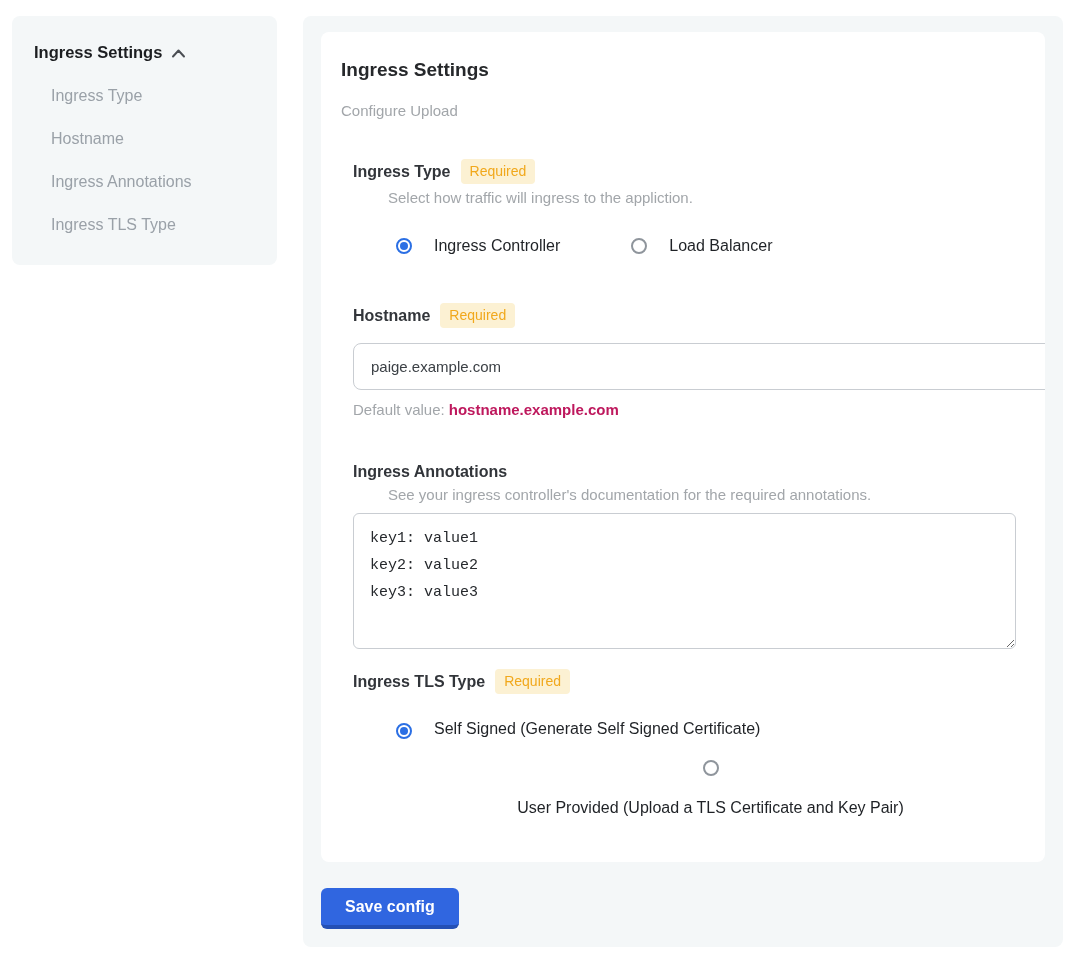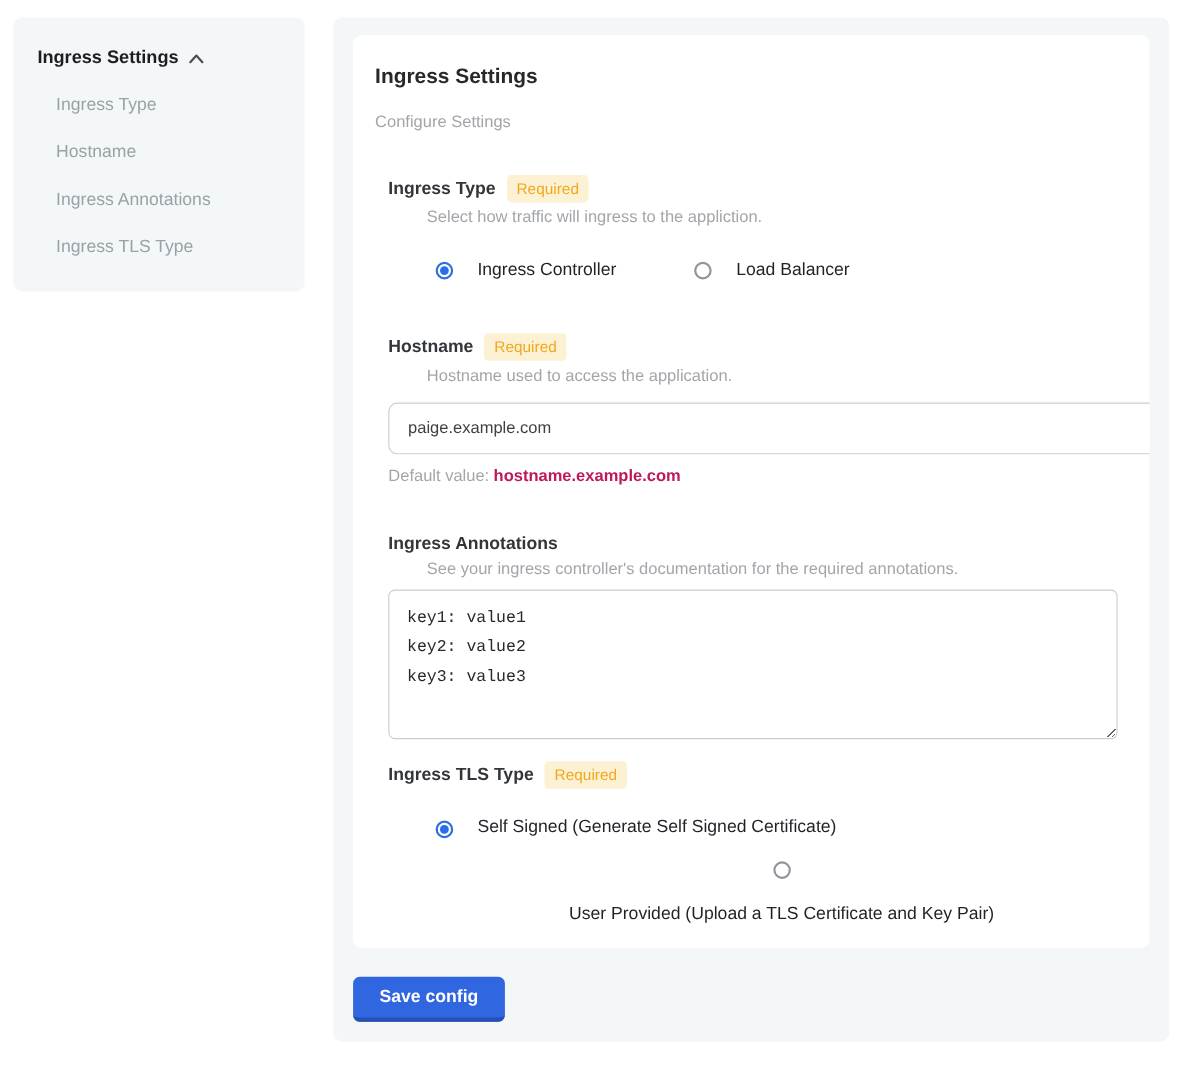--- a/index.html
+++ b/index.html
@@ -125,21 +125,21 @@
   <div class="sidebar-item">Ingress Type</div>
   <div class="sidebar-item">Hostname</div>
   <div class="sidebar-item">Ingress Annotations</div>
   <div class="sidebar-item">Ingress TLS Type</div>
 </nav>
 
 <main class="main">
   <div class="card">
 
     <h1 class="card-title" style="margin:0;">Ingress Settings</h1>
-    <div class="card-subtitle">Configure Settings</div>
+    <div class="card-subtitle">Configure Upload</div>
 
     <section class="section sec-ingress-type">
       <div class="heading-row">
         <span class="sec-label">Ingress Type</span>
         <span class="badge">Required</span>
       </div>
       <div class="sec-help">Select how traffic will ingress to the appliction.</div>
       <div class="radio-row-h">
         <label class="radio-option">
           <span class="radio checked"></span>
@@ -150,21 +150,20 @@
           <span class="radio-label">Load Balancer</span>
         </label>
       </div>
     </section>
 
     <section class="section sec-hostname">
       <div class="heading-row">
         <span class="sec-label">Hostname</span>
         <span class="badge">Required</span>
       </div>
-      <div class="sec-help">Hostname used to access the application.</div>
       <input class="text-input" type="text" value="paige.example.com" style="">
       <div class="default-line">
         <span class="default-prefix">Default value:</span><span class="default-value">hostname.example.com</span>
       </div>
     </section>
 
     <section class="section sec-annotations">
       <div class="heading-row">
         <span class="sec-label">Ingress Annotations</span>
       </div>

